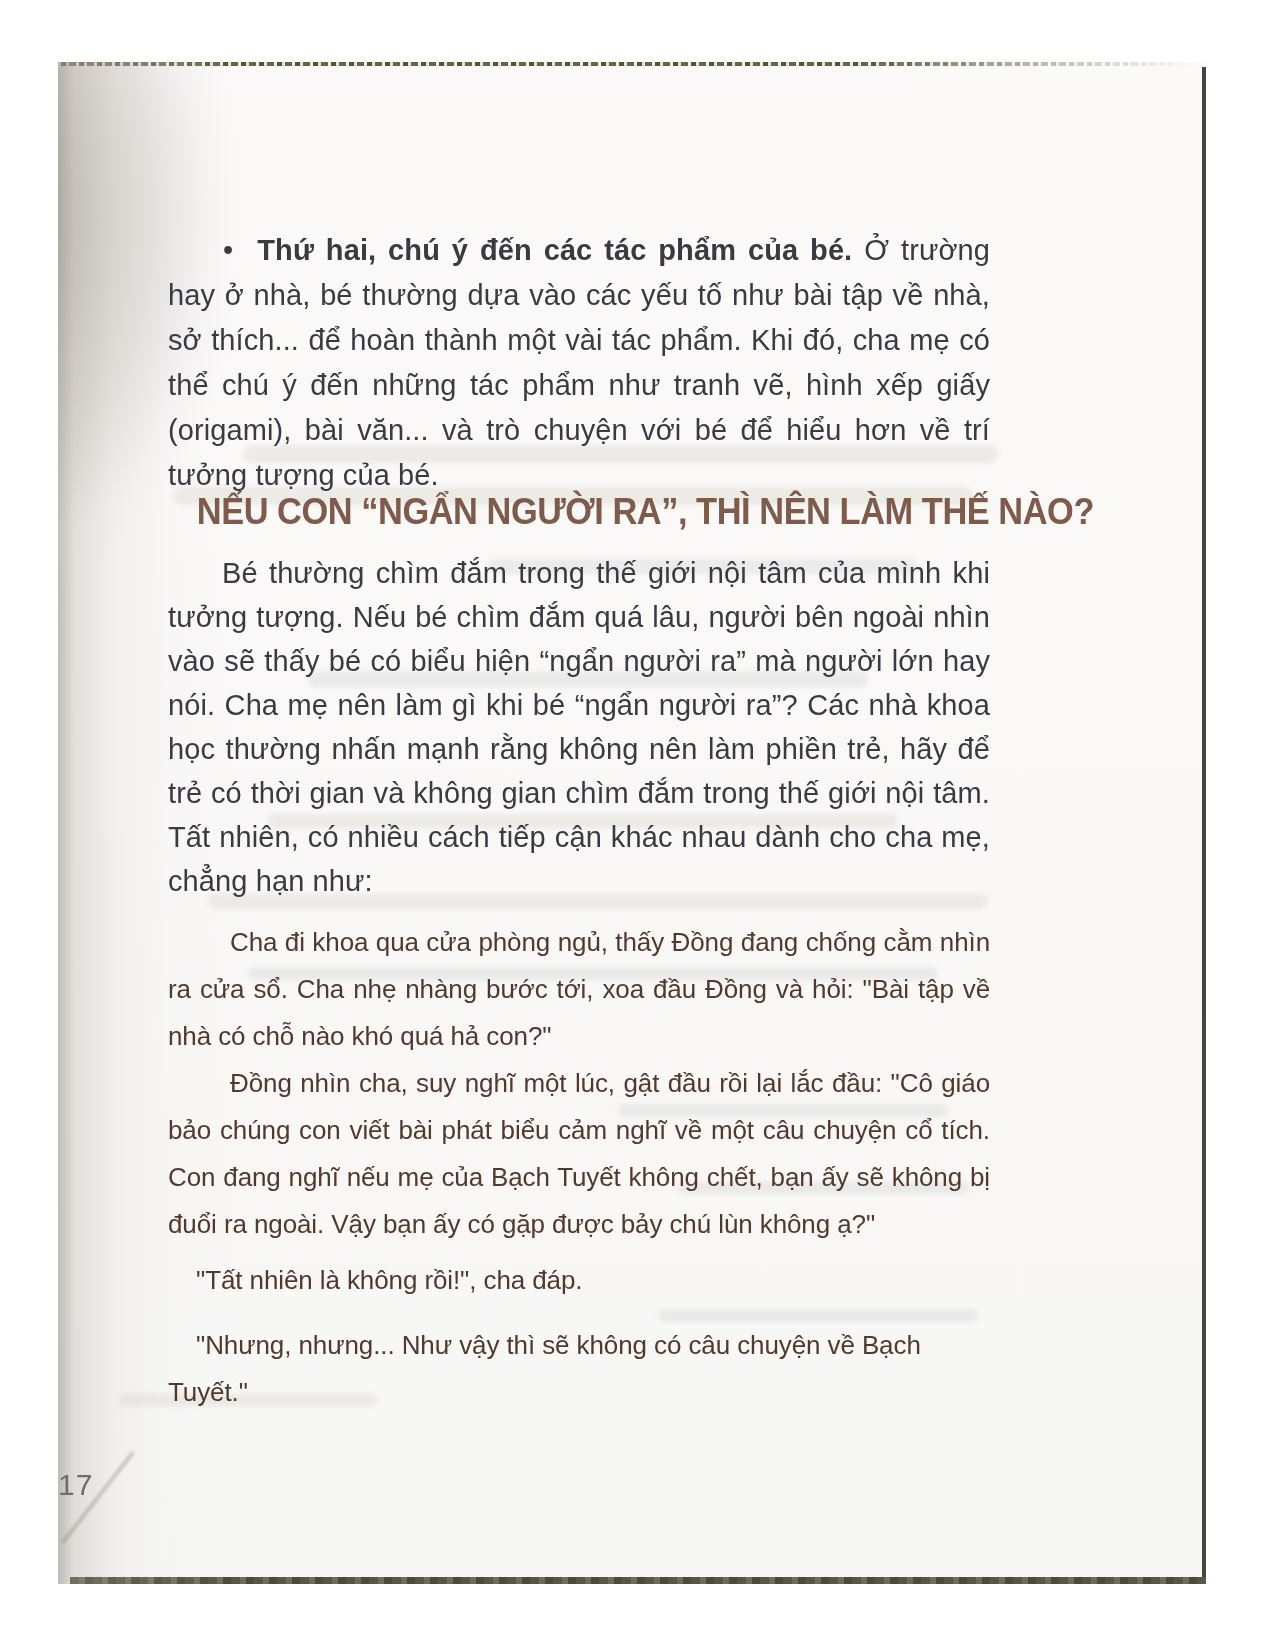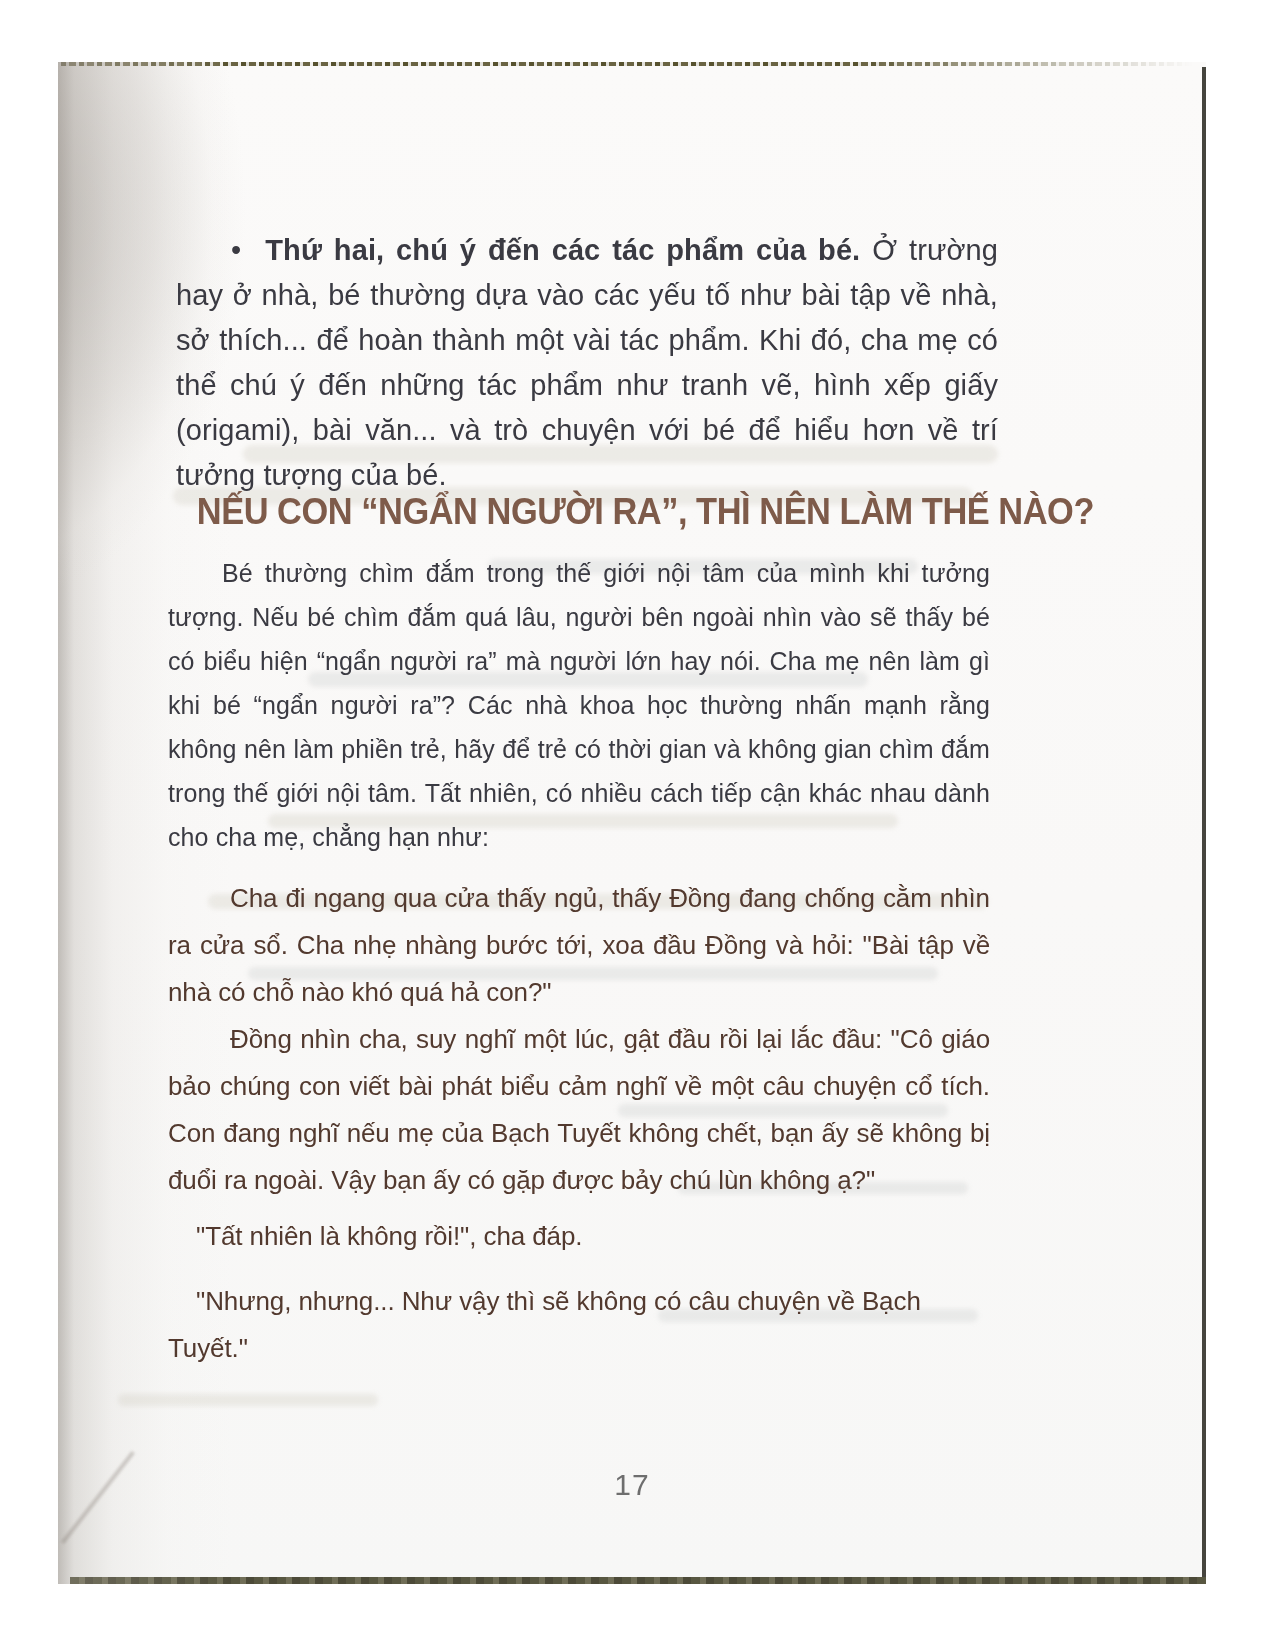--- a/index.html
+++ b/index.html
@@ -44,51 +44,51 @@
   }
   
   .bleed{
     position:absolute;height:18px;border-radius:9px;z-index:1;
     background:rgba(146,156,152,.15);filter:blur(2.5px);
   }
   .bleed.olive{background:rgba(158,156,126,.15);}
   
   .content{position:absolute;left:110px;top:0;width:822px;z-index:3;}
   .p-bullet{
-    position:absolute;top:166px;left:8px;width:822px;margin:0;
+    position:absolute;top:166px;left:0;width:822px;margin:0;
     font-size:29px;line-height:45px;color:#3a3a42;
     text-align:justify;text-indent:55px;letter-spacing:.1px;
   }
   .p-bullet .marker{margin-right:24px;}
   .p-bullet .lead{font-weight:700;}
   .flow{position:absolute;top:426px;left:0;width:822px;}
   .heading{
     margin:0;width:822px;height:48px;line-height:48px;
     text-align:center;white-space:nowrap;
     font-size:37px;font-weight:700;color:#7e5b4a;letter-spacing:-.5px;
     transform:scaleX(.93);transform-origin:center;
   }
   .p-intro{
     margin:15px 0 16px 0;width:822px;
-    font-size:25px;line-height:44px;color:#3a3a42;
+    font-size:29px;line-height:44px;color:#3a3a42;
     text-align:justify;text-indent:54px;letter-spacing:.1px;
   }
   .story p{
     margin:0;width:822px;
     font-size:26px;line-height:47px;color:#52392e;
     text-align:justify;letter-spacing:-.1px;
     font-family:"Liberation Sans", sans-serif;
   }
   .story .hw1{margin-top:10px;text-indent:62px;}
   .story .hw2{text-indent:62px;}
   .story .hw3{margin-top:9px;text-indent:28px;text-align:left;}
   .story .hw4{margin-top:18px;text-indent:28px;text-align:left;}
   .page-num{
     position:absolute;top:1406px;left:0;width:100%;margin:0;
-    text-align:center;font-size:30px;color:#6e6e6e;z-index:3;letter-spacing:1px;
+    text-align:left;font-size:30px;color:#6e6e6e;z-index:3;letter-spacing:1px;
   }
 </style>
 </head>
 <body>
 
 <div class="scan">
 
   <div class="edge-top"></div>
   <div class="edge-right"></div>
   <div class="edge-bottom"></div>
@@ -108,21 +108,21 @@
   <div class="content">
 
     <p class="p-bullet"><span class="marker">•</span><span class="lead">Thứ hai, chú ý đến các tác phẩm của bé.</span><span> Ở trường hay ở nhà, bé thường dựa vào các yếu tố như bài tập về nhà, sở thích... để hoàn thành một vài tác phẩm. Khi đó, cha mẹ có thể chú ý đến những tác phẩm như tranh vẽ, hình xếp giấy (origami), bài văn... và trò chuyện với bé để hiểu hơn về trí tưởng tượng của bé.</span></p>
 
     <div class="flow">
       <h2 class="heading">NẾU CON “NGẨN NGƯỜI RA”, THÌ NÊN LÀM THẾ NÀO?</h2>
 
       <p class="p-intro">Bé thường chìm đắm trong thế giới nội tâm của mình khi tưởng tượng. Nếu bé chìm đắm quá lâu, người bên ngoài nhìn vào sẽ thấy bé có biểu hiện “ngẩn người ra” mà người lớn hay nói. Cha mẹ nên làm gì khi bé “ngẩn người ra”? Các nhà khoa học thường nhấn mạnh rằng không nên làm phiền trẻ, hãy để trẻ có thời gian và không gian chìm đắm trong thế giới nội tâm. Tất nhiên, có nhiều cách tiếp cận khác nhau dành cho cha mẹ, chẳng hạn như:</p>
 
       <div class="story">
-        <p class="hw1">Cha đi ngang qua cửa thấy ngủ, thấy Đồng đang chống cằm nhìn ra cửa sổ. Cha nhẹ nhàng bước tới, xoa đầu Đồng và hỏi: "Bài tập về nhà có chỗ nào khó quá hả con?"</p>
+        <p class="hw1">Cha đi khoa qua cửa phòng ngủ, thấy Đồng đang chống cằm nhìn ra cửa sổ. Cha nhẹ nhàng bước tới, xoa đầu Đồng và hỏi: "Bài tập về nhà có chỗ nào khó quá hả con?"</p>
         <p class="hw2">Đồng nhìn cha, suy nghĩ một lúc, gật đầu rồi lại lắc đầu: "Cô giáo bảo chúng con viết bài phát biểu cảm nghĩ về một câu chuyện cổ tích. Con đang nghĩ nếu mẹ của Bạch Tuyết không chết, bạn ấy sẽ không bị đuổi ra ngoài. Vậy bạn ấy có gặp được bảy chú lùn không ạ?"</p>
         <p class="hw3">"Tất nhiên là không rồi!", cha đáp.</p>
         <p class="hw4">"Nhưng, nhưng... Như vậy thì sẽ không có câu chuyện về Bạch Tuyết."</p>
       </div>
     </div>
 
   </div>
 
   <p class="page-num">17</p>
 

